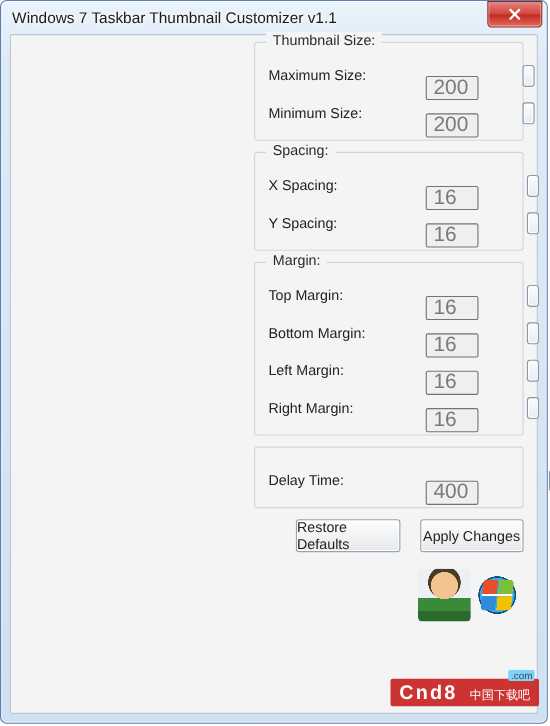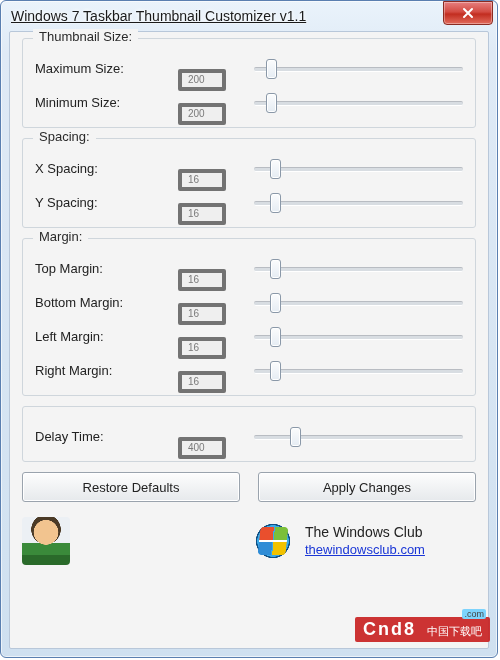--- a/index.html
+++ b/index.html
@@ -24,21 +24,20 @@
     box-sizing: border-box;
   }
   .titlebar {
     height: 30px;
     display: flex;
     align-items: center;
     padding: 0 4px 0 10px;
     color: #1a1a1a;
     text-shadow: 0 0 6px #fff, 0 0 4px #fff;
     font-size: 14px;
-    text-decoration: underline;
   }
   .titlebar .title { flex: 1; white-space: nowrap; overflow: hidden; }
   .close-btn {
     width: 48px;
     height: 22px;
     border-radius: 0 0 4px 4px;
     background: linear-gradient(to bottom, #e67f7f 0%, #d34b42 45%, #c22d20 55%, #e26b5c 100%);
     border: 1px solid #8a2b22;
     box-shadow: inset 0 0 0 1px rgba(255,255,255,0.35);
     display: flex;
@@ -53,20 +52,21 @@
     flex: 1;
     margin: 0 8px 8px 8px;
     background: #f4f4f4;
     border: 1px solid #b8c7d9;
     border-radius: 2px;
     padding: 0 12px 6px 12px;
     box-sizing: border-box;
     display: flex;
     flex-direction: column;
     gap: 4px;
+    align-items: flex-end;
   }
 
   .group {
     border: 1px solid #cfd6dc;
     border-radius: 3px;
     padding: 12px 12px 8px 12px;
     position: relative;
     margin-top: 6px;
   }
   .group .legend {
@@ -84,26 +84,26 @@
     gap: 28px;
     height: 34px;
   }
   .row .label {
     width: 115px;
     color: #222;
   }
   .row .value {
     width: 48px;
     height: 22px;
-    border: 4px solid #737373;
+    border: 1px solid #737373;
     background: #efefef;
     color: #7a7a7a;
     text-align: left;
     padding: 2px 6px;
-    font-size: 10px;
+    font-size: 19px;
     border-radius: 2px;
     box-sizing: border-box;
     margin-top: 23px;
   }
   .slider-wrap {
     flex: 1;
     position: relative;
     height: 20px;
   }
   .slider-track {
@@ -340,24 +340,20 @@
       <div class="btn">Restore Defaults</div>
       <div class="btn">Apply Changes</div>
     </div>
 
     <div class="credits">
       <div class="credit">
         <div class="avatar kid"></div>
       </div>
       <div class="credit">
         <div class="avatar win"></div>
-        <div class="txt">
-          <span>The Windows Club</span>
-          <a href="#">thewindowsclub.com</a>
-        </div>
       </div>
     </div>
 
   </div>
 </div>
 
 <div class="watermark">
   <span class="sub">.com</span>
   <span>Cnd8</span>
   <span class="cn">中国下载吧</span>

